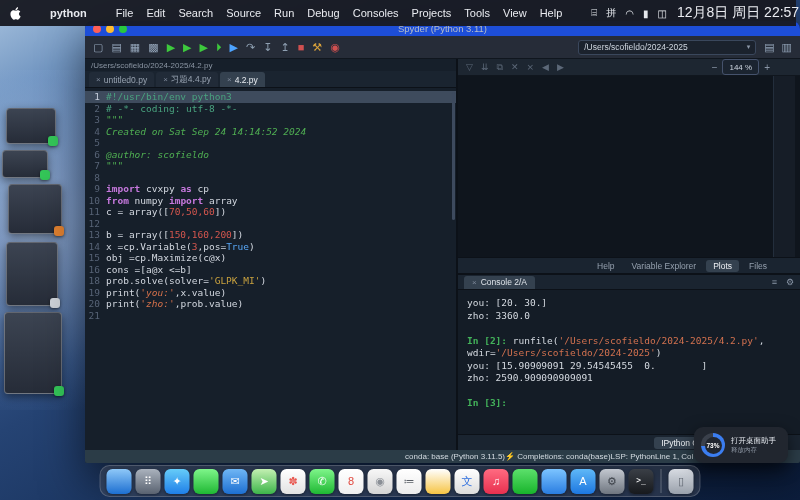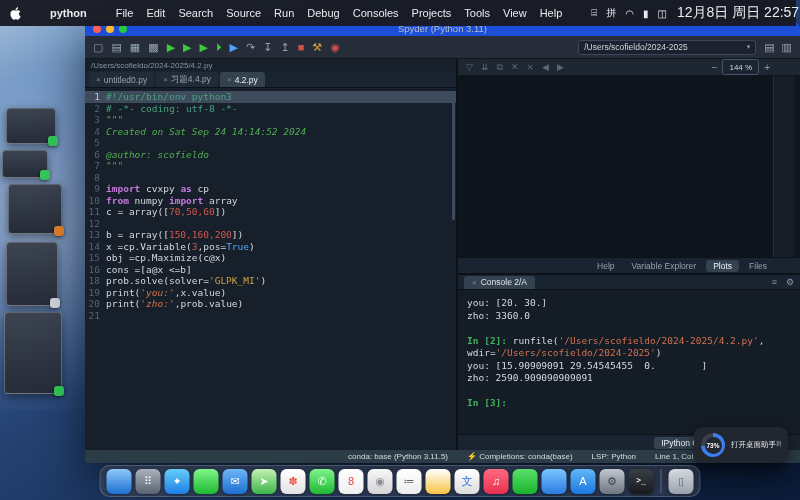--- a/index.html
+++ b/index.html
@@ -94,21 +94,21 @@
   .statusbar{height:13px;background:#2b3c47;display:flex;align-items:center;justify-content:flex-end;gap:16px;
     padding-right:100px;font-size:8px;color:#d3dae0;flex:none;white-space:nowrap}
 
   
   .battery-widget{position:absolute;left:694px;top:427px;width:94px;height:36px;background:#21262f;border-radius:9px;
     box-shadow:0 5px 16px rgba(0,0,0,.55);display:flex;align-items:center;gap:6px;padding:0 7px;z-index:60}
   .donut{width:24px;height:24px;border-radius:50%;flex:none;background:conic-gradient(#3b7df0 0 73%,#3a404b 73% 100%);
     display:flex;align-items:center;justify-content:center}
   .donut-hole{width:17px;height:17px;border-radius:50%;background:#21262f;display:flex;align-items:center;justify-content:center;
     font-size:6.5px;color:#fff;font-weight:bold}
-  .bw-text{display:flex;flex-direction:row;line-height:1.25;overflow:hidden}
+  .bw-text{display:flex;flex-direction:column;line-height:1.25;overflow:hidden}
   .bw-title{font-size:7.5px;color:#e9edf3;white-space:nowrap}
   .bw-sub{font-size:6.5px;color:#8d96a3;white-space:nowrap}
 
   
   .watermark{position:absolute;left:596px;top:473px;font-size:12px;color:#9aa2ad;z-index:45;letter-spacing:.3px}
 
   
   .dock{position:absolute;left:50%;bottom:3px;transform:translateX(-50%);height:32px;background:rgba(72,80,98,.45);
     border:1px solid rgba(255,255,255,.18);border-radius:10px;display:flex;align-items:center;gap:4px;padding:0 6px;z-index:40}
   .dock-icon{width:25px;height:25px;border-radius:6px;display:flex;align-items:center;justify-content:center;
@@ -290,21 +290,21 @@
           <div class="pane-tabs" style="border-top:1px solid #0c1118">
               <span class="pane-tab active">IPython Console</span>
               <span class="pane-tab">History</span>
             </div>
         </div>
 
       </div>
     </div>
 
     <div class="statusbar">
-      <span style="display:flex;gap:19px">
+      <span style="display:flex;gap:0">
           <span class="sb-item">conda: base (Python 3.11.5)</span>
           <span class="sb-item">⚡ Completions: conda(base)</span>
           <span class="sb-item">LSP: Python</span>
           <span class="sb-item">Line 1, Col 1</span>
         </span>
     </div>
   </div>
 
   <div class="battery-widget">
     <span class="donut">

